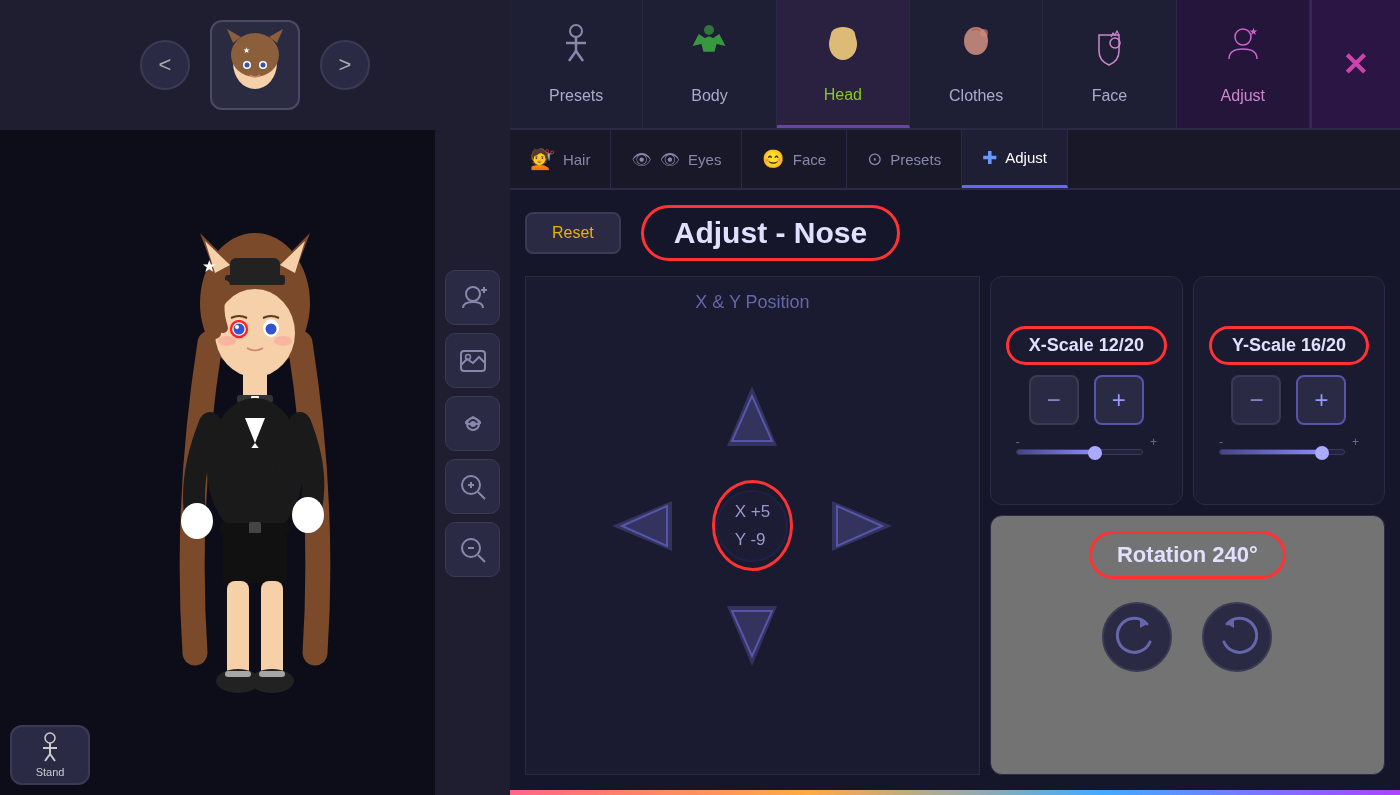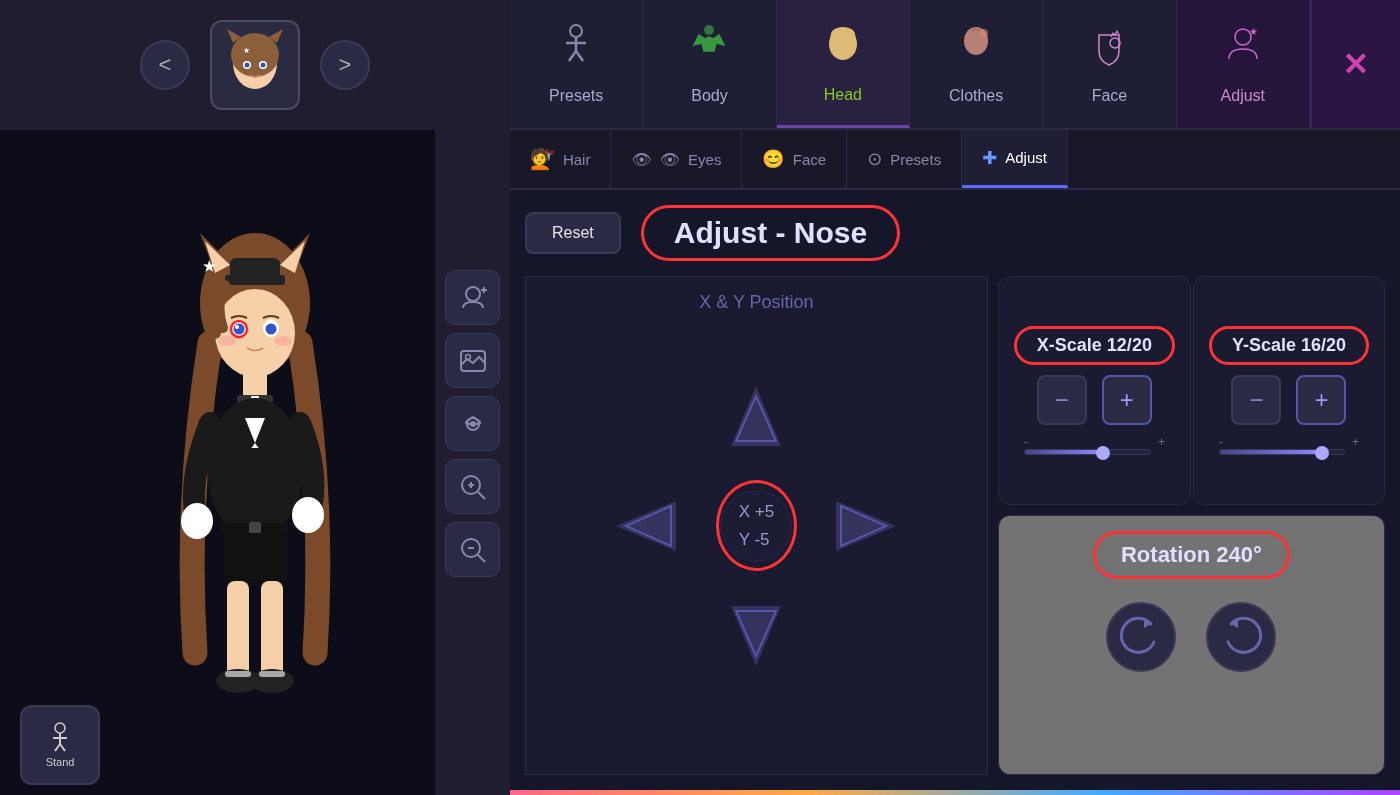--- a/index.html
+++ b/index.html
@@ -93,23 +93,23 @@
       cursor: pointer;
       border: 1px solid #3a3a55;
       color: #8888aa;
       font-size: 20px;
     }
 
     
     .stand-btn {
       position: absolute;
       bottom: 10px;
-      left: 20px;
+      left: 10px;
       width: 80px;
-      height: 80px;
+      height: 60px;
       background: #2a2a45;
       border-radius: 12px;
       display: flex;
       flex-direction: column;
       align-items: center;
       justify-content: center;
       cursor: pointer;
       border: 2px solid #3a3a55;
       color: #ccc;
       font-size: 11px;
@@ -232,21 +232,21 @@
     .content-header {
       display: flex;
       align-items: center;
       gap: 20px;
       margin-bottom: 15px;
     }
 
     .reset-btn {
       background: #2a2a45;
       border: 2px solid #3a3a55;
-      color: #e5e5e5;
+      color: #eab308;
       padding: 10px 25px;
       border-radius: 8px;
       cursor: pointer;
       font-size: 16px;
     }
 
     .adjust-title {
       font-size: 30px;
       font-weight: bold;
       color: #e0e0ff;
@@ -310,21 +310,21 @@
     
     .right-controls {
       flex: 1;
       display: flex;
       flex-direction: column;
       gap: 10px;
     }
 
     .scale-row {
       display: flex;
-      gap: 2px;
+      gap: 10px;
       flex: 1;
     }
 
     .scale-panel {
       flex: 1;
       background: #1a1a30;
       border-radius: 12px;
       border: 1px solid #2a2a45;
       display: flex;
       flex-direction: column;
@@ -723,21 +723,21 @@
             <polygon points="20,150 65,130 65,170" fill="none" stroke="#5555aa" stroke-width="2"></polygon>
 
             <polygon points="290,150 230,125 230,175" fill="#3a3a6a" opacity="0.8"></polygon>
             <polygon points="280,150 235,130 235,170" fill="none" stroke="#5555aa" stroke-width="2"></polygon>
 
             <circle cx="150" cy="150" r="35" fill="#2a2a50" stroke="#4444aa" stroke-width="2" opacity="0.8"></circle>
           </svg>
 
           <div class="xy-values" style="text-align:left; font-size:17px; line-height:1.6;">
             <div style="color:#9999cc;">X +5</div>
-            <div style="color:#9999cc;">Y -5</div>
+            <div style="color:#9999cc;">Y -9</div>
           </div>
         </div>
       </div>
 
       <div class="right-controls">
 
         <div class="scale-row">
 
           <div class="scale-panel">
             <div class="scale-label">X-Scale 12/20</div>

